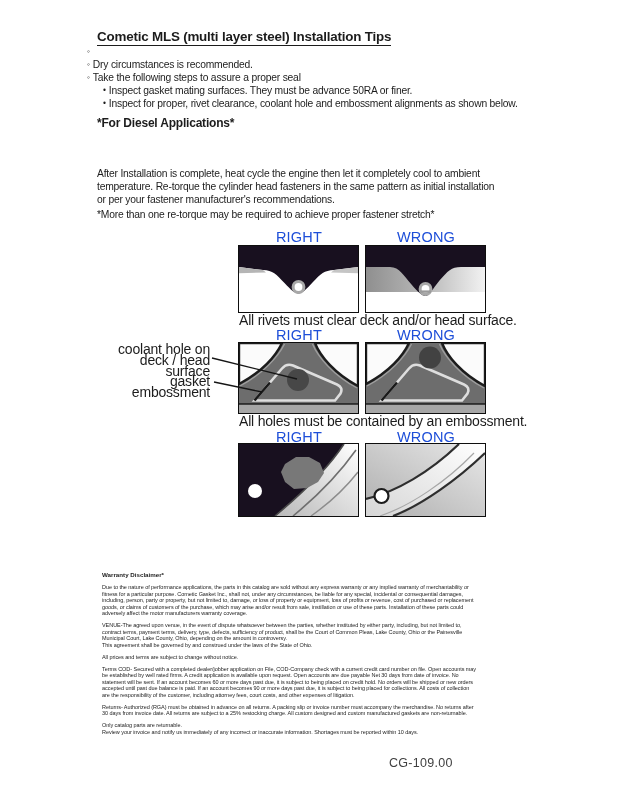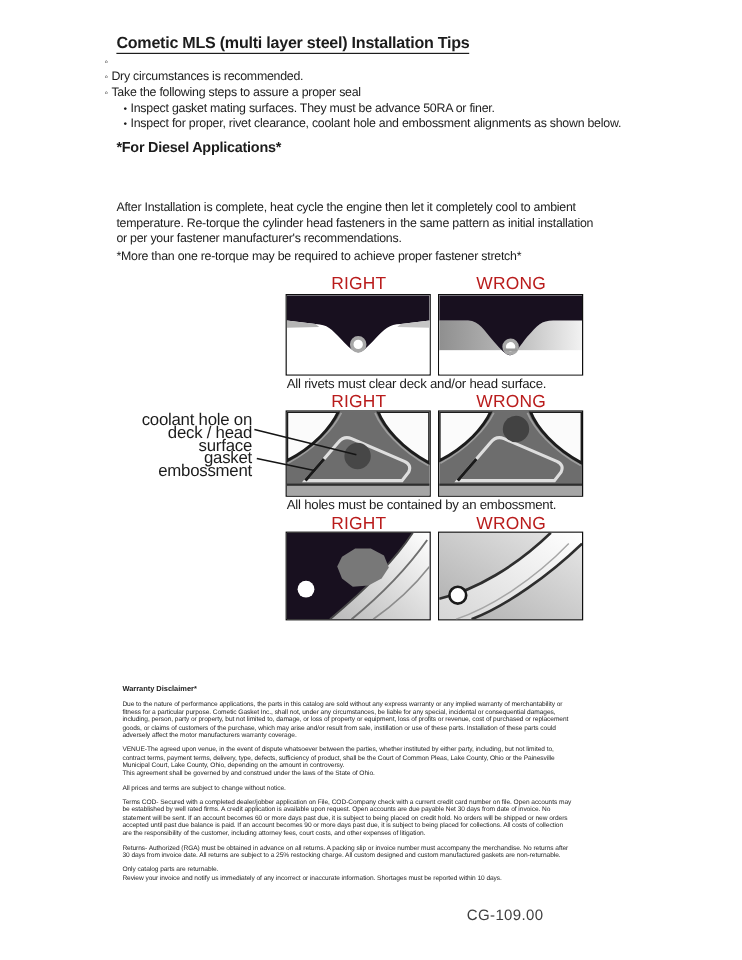--- a/index.html
+++ b/index.html
@@ -11,24 +11,24 @@
   .title{
     font-size:13.4px;font-weight:bold;letter-spacing:-0.2px;
     border-bottom:1.4px solid #1c1c1c;padding-bottom:1px;display:inline-block;
   }
   .body-t{font-size:10.3px;letter-spacing:-0.2px;line-height:13.2px;white-space:pre-line;}
   .bullets{font-size:10.3px;letter-spacing:-0.2px;line-height:13px;}
   .b-row{display:flex;align-items:flex-start;}
   .b-row.sub{margin-left:16px;}
   .b-mark{font-size:8.5px;line-height:13px;margin-right:3px;flex:0 0 auto;}
   .h2{font-size:12px;font-weight:bold;letter-spacing:-0.2px;}
-  .rw-label{font-size:14.5px;letter-spacing:0.2px;color:#b91c1c;text-align:center;width:122px;}
+  .rw-label{font-size:14.5px;letter-spacing:0.2px;color:#1d4ed8;text-align:center;width:122px;}
   .dbox{border:1.6px solid #0e0e0e;background:#fff;}
   .dbox svg{display:block;}
-  .cap{font-size:11px;letter-spacing:-0.2px;line-height:11.5px;white-space:pre-line;text-align:right;}
+  .cap{font-size:14px;letter-spacing:-0.2px;line-height:11.5px;white-space:pre-line;text-align:right;}
   .ann{font-size:14px;letter-spacing:-0.2px;line-height:11.2px;text-align:right;white-space:pre-line;width:102px;}
   .warr-h{font-size:6.2px;font-weight:bold;letter-spacing:0;}
   .warr p{margin:0 0 5.2px 0;font-size:5.5px;letter-spacing:-0.05px;line-height:6.6px;white-space:pre-line;color:#242424;}
   .footer-code{font-size:12.5px;letter-spacing:0.3px;color:#404040;}
 </style>
 </head>
 <body>
 
 <div class="page">
 

